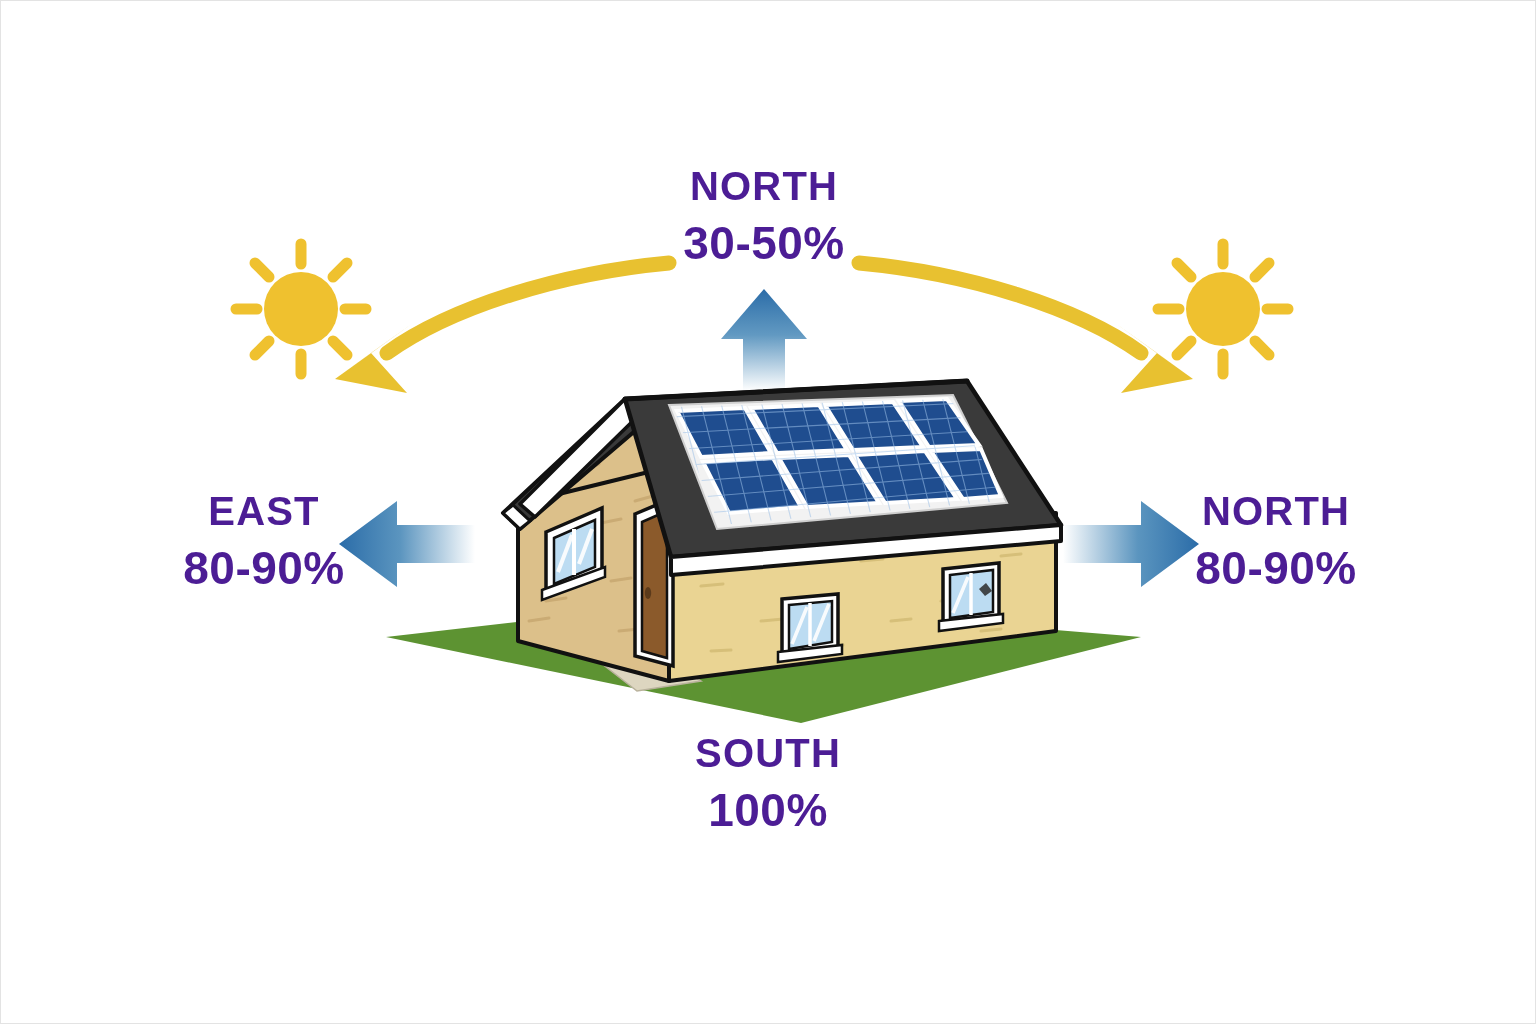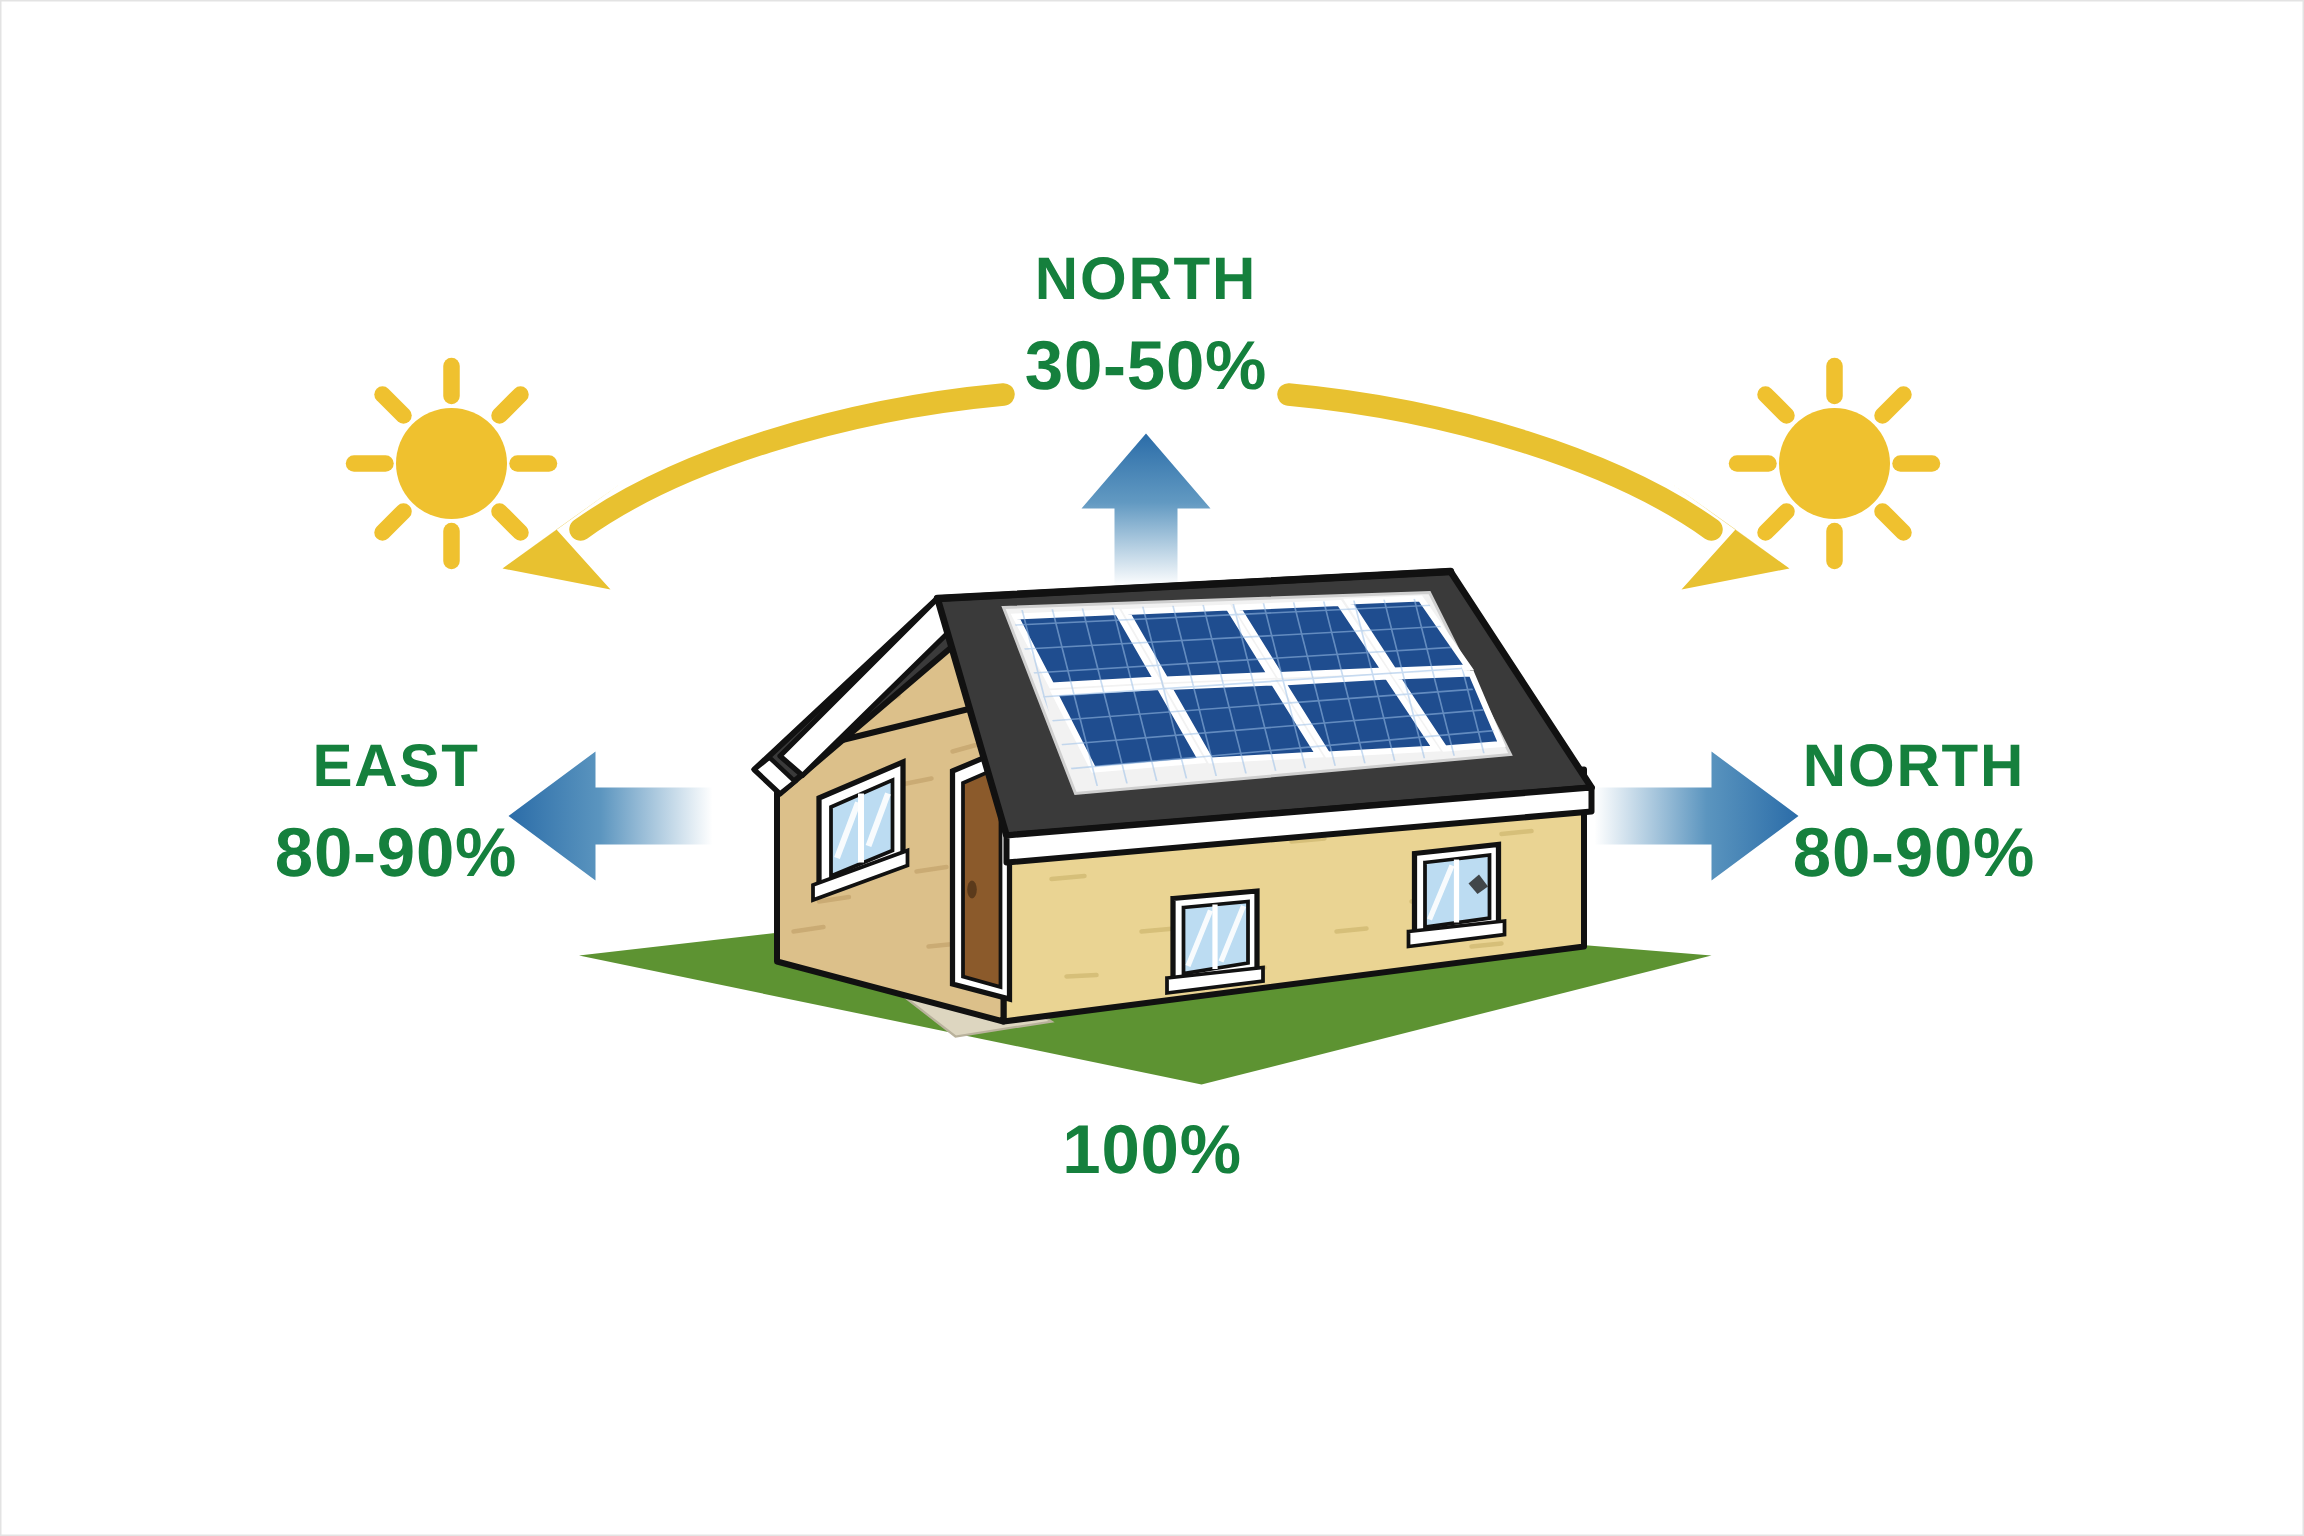--- a/index.html
+++ b/index.html
@@ -17,21 +17,21 @@
     border:1px solid #e3e3e3;
   }
   #canvas > svg.layer{
     position:absolute; left:0; top:0;
     width:1536px; height:1024px;
     pointer-events:none;
   }
   .label{
     position:absolute;
     text-align:center;
-    color:#15803d;
+    color:#4c1d95;
     line-height:1.10;
     white-space:nowrap;
   }
   .label .dir{
     display:block;
     font-size:40px;
     font-weight:700;
     letter-spacing:1.2px;
   }
   .label .pct{
@@ -251,20 +251,21 @@
     <span class="dir">NORTH</span>
     <span class="pct">30-50%</span>
   </div>
 
   <div class="label" id="label-east">
     <span class="dir">NORTH</span>
     <span class="pct">80-90%</span>
   </div>
 
   <div class="label" id="label-south">
+    <span class="dir">SOUTH</span>
     <span class="pct">100%</span>
   </div>
 
   <div class="label" id="label-west">
     <span class="dir">EAST</span>
     <span class="pct">80-90%</span>
   </div>
 
 </div>
 

